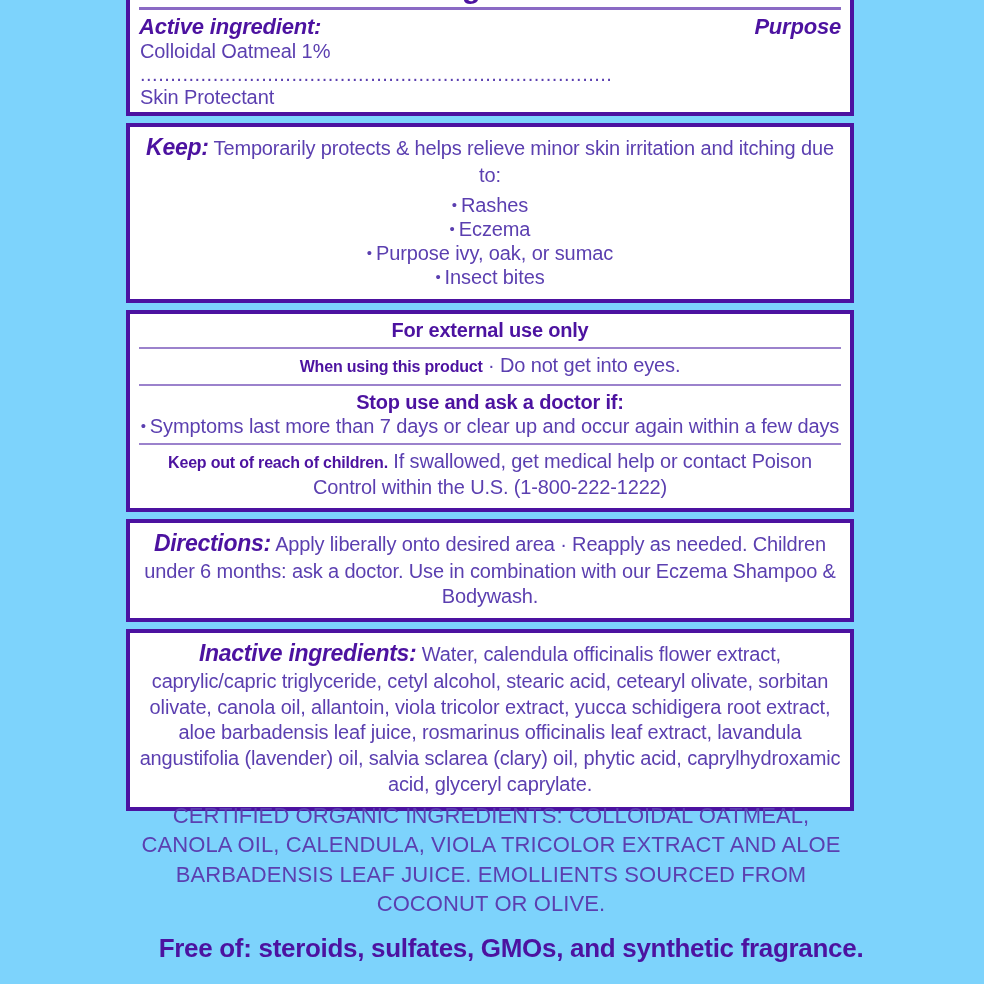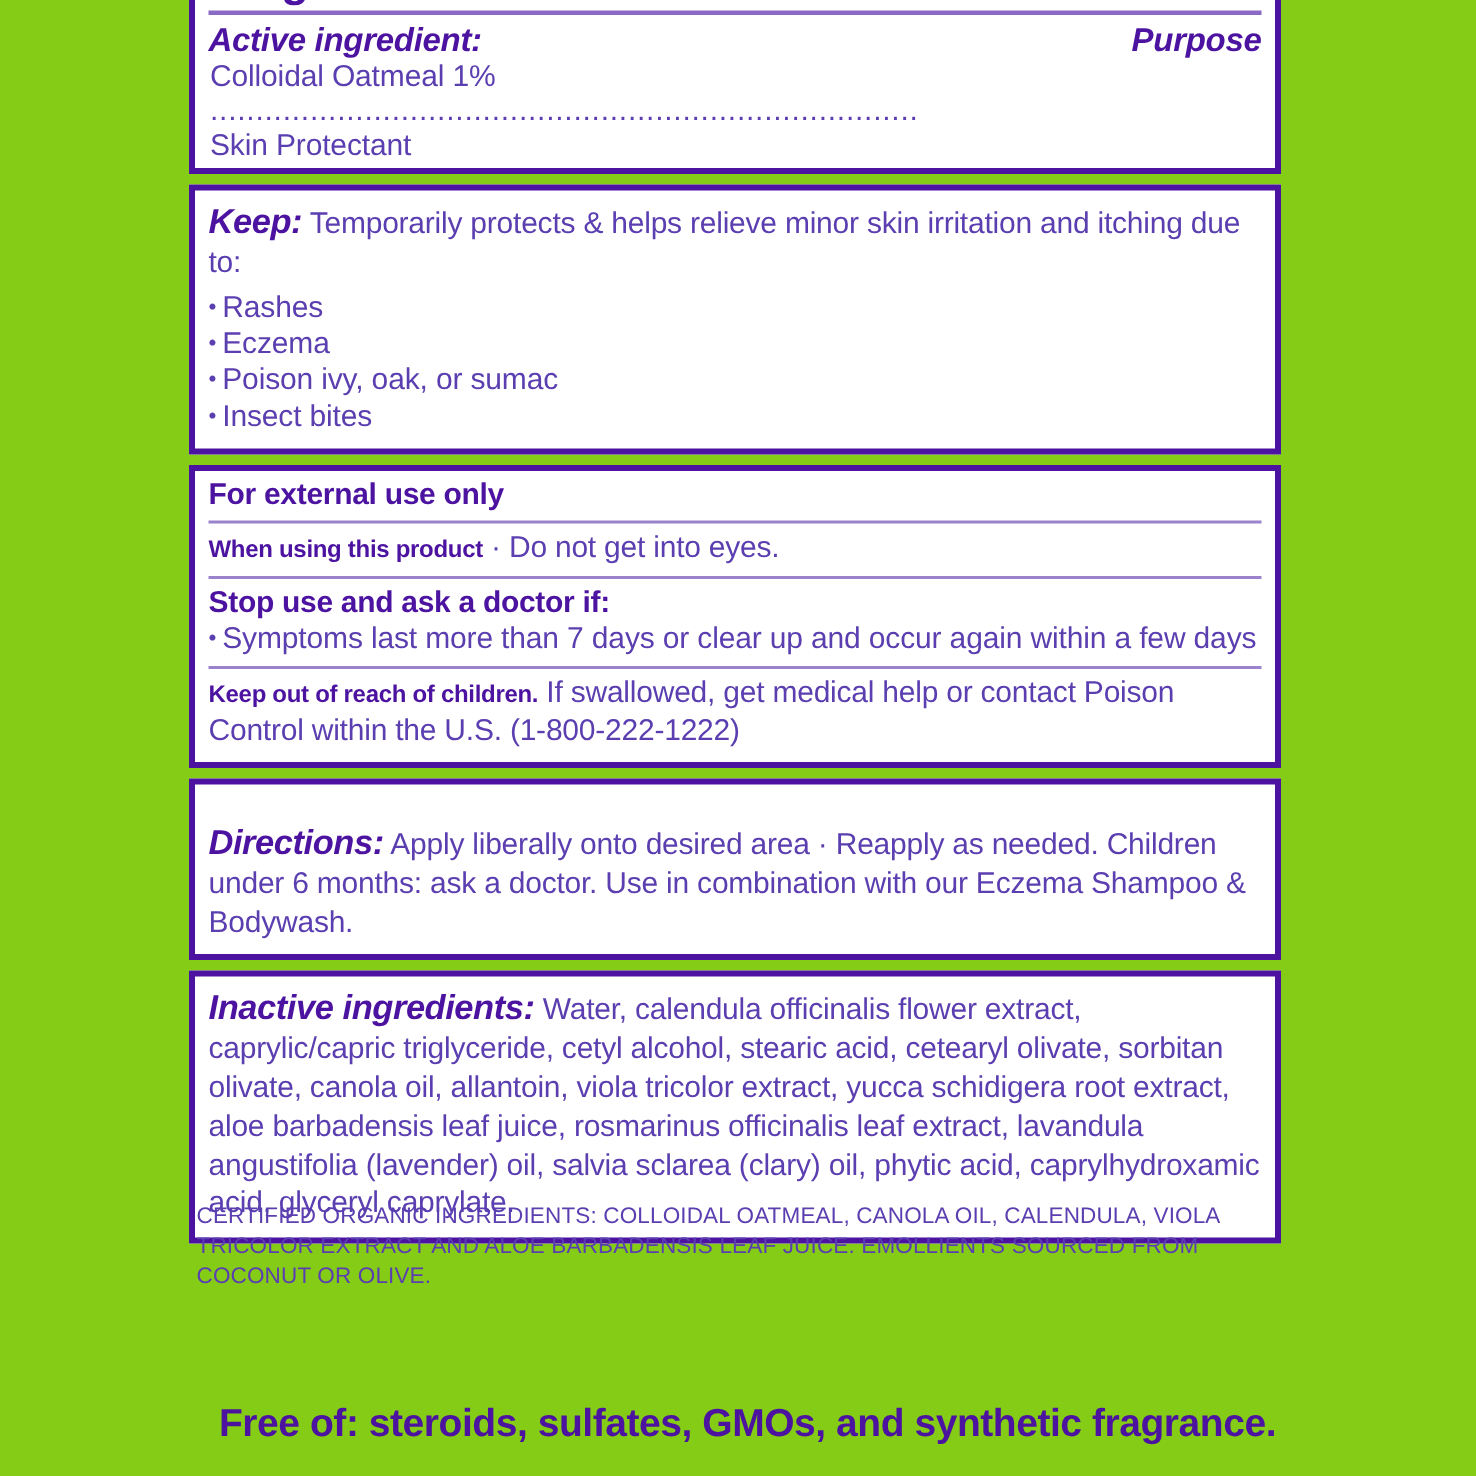--- a/index.html
+++ b/index.html
@@ -12,21 +12,22 @@
     height: 984px;
     overflow: hidden;
     font-family: "Liberation Sans", sans-serif;
     -webkit-font-smoothing: antialiased;
   }
 
   #page {
     position: relative;
     width: 984px;
     height: 984px;
-    background: #84cc16;
+    background: #7dd3fc;
+    text-align: center;
   }
 
   
   .label-col {
     position: absolute;
     left: 126px;
     top: -36px;
     width: 728px;
   }
 
@@ -145,21 +146,21 @@
     letter-spacing: -0.2px;
     line-height: 1.22;
   }
 
   
   .organic {
     position: absolute;
     left: 131px;
     top: 801px;
     width: 720px;
-    font-size: 15px;
+    font-size: 22px;
     letter-spacing: 0.1px;
     color: #5b3fb0;
     line-height: 1.33;
   }
 
   
   .free-of {
     position: absolute;
     left: 146px;
     top: 932px;
@@ -193,21 +194,21 @@
     </div>
 
     <div class="panel" style="padding-top:6px;padding-bottom:9px;">
       <div class="para">
         <span class="inline-head">Keep:</span>
         <span>Temporarily protects &amp; helps relieve minor skin irritation and itching due to:</span>
       </div>
       <ul class="bullets" style="margin-top:4px;">
         <li>Rashes</li>
         <li>Eczema</li>
-        <li>Poison ivy, oak, or sumac</li>
+        <li>Purpose ivy, oak, or sumac</li>
         <li>Insect bites</li>
       </ul>
     </div>
 
     <div class="panel" style="padding-top:4px;padding-bottom:7px;">
       <div class="warn-sub">For external use only</div>
       <div class="rule-hair"></div>
       <div class="para">
         <span class="inline-head-up">When using this product</span>
         <span>· Do not get into eyes.</span>
@@ -217,21 +218,21 @@
       <ul class="bullets">
         <li>Symptoms last more than 7 days or clear up and occur again within a few days</li>
       </ul>
       <div class="rule-hair"></div>
       <div class="para">
         <span class="inline-head-up">Keep out of reach of children.</span>
         <span>If swallowed, get medical help or contact Poison Control within the U.S. (1-800-222-1222)</span>
       </div>
     </div>
 
-    <div class="panel" style="padding-top:24px;padding-bottom:8px;">
+    <div class="panel" style="padding-top:6px;padding-bottom:8px;">
       <div class="para">
         <span class="inline-head">Directions:</span>
         <span>Apply liberally onto desired area · Reapply as needed. Children under 6 months: ask a doctor. Use in combination with our Eczema Shampoo &amp; Bodywash.</span>
       </div>
     </div>
 
 
     <div class="panel" style="padding-top:6px;padding-bottom:9px;">
       <div class="para">
         <span class="inline-head">Inactive ingredients:</span>

